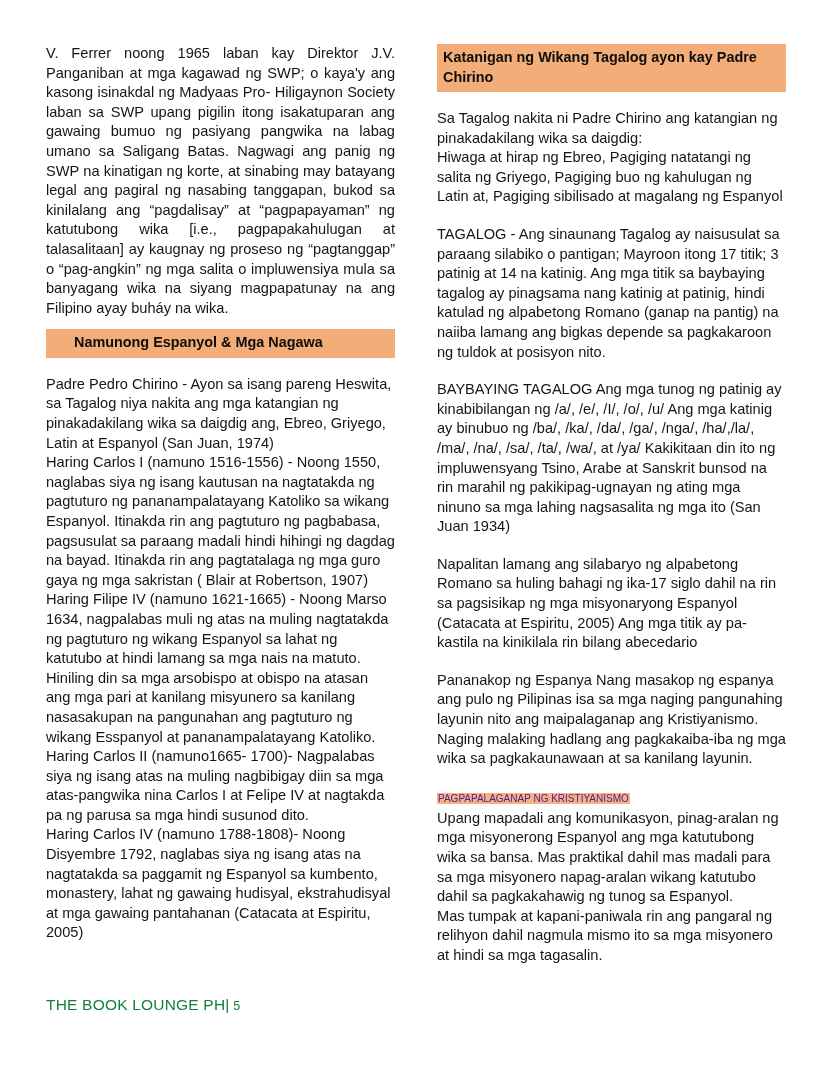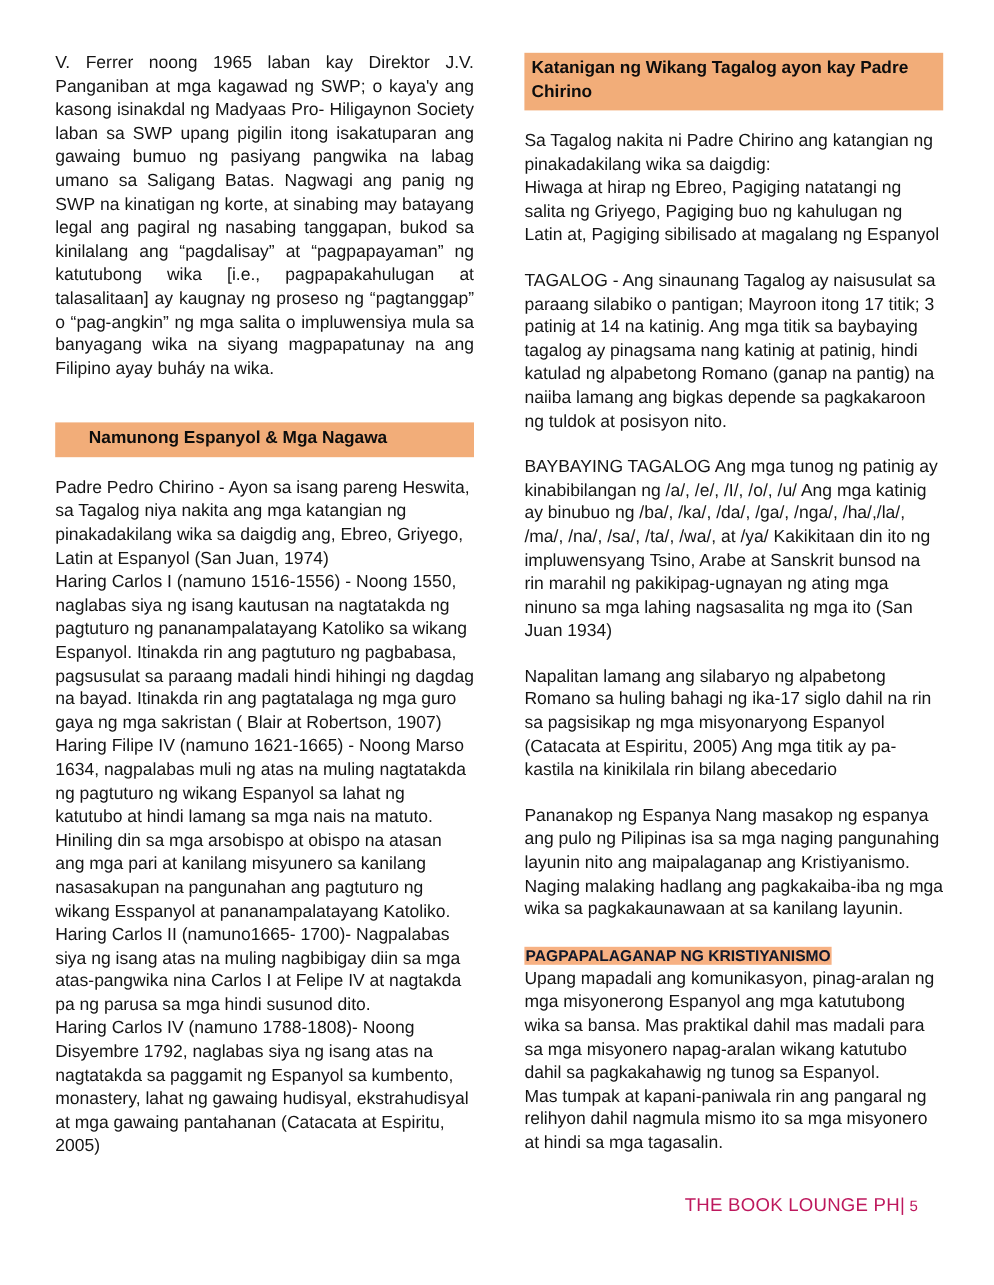--- a/index.html
+++ b/index.html
@@ -52,49 +52,48 @@
   .banner {
     background: #f2ad79;
     font-weight: bold;
     font-size: 14.4px;
     line-height: 19.5px;
     color: #0d0d0d;
     padding: 4px 6px 5px 6px;
     box-sizing: border-box;
   }
   .banner-left {
-    margin-top: 34px;
+    margin-top: 11px;
     margin-bottom: 17px;
     padding-left: 28px;
   }
   .banner-right {
     margin-bottom: 17px;
   }
 
   .hl {
     background: #f7b183;
-    font-weight: bold;
-    font-size: 13px;
-    color: #0f172a;
+    font-weight: normal;
+    font-size: 10px;
+    color: #4c1d95;
     padding: 0 1px;
   }
   .hl-line { margin: 0; line-height: 20px; }
 
   b, strong { font-weight: normal; }
 
   .spacer-sm { height: 18px; }
 
   .footer {
     position: absolute;
     left: 46px;
     right: 46px;
     top: 996px;
-    text-align: right;
     font-size: 15.5px;
-    color: #be185d;
+    color: #15803d;
     letter-spacing: 0.2px;
   }
   .footer .pg { font-size: 12.5px; }
 </style>
 </head>
 <body>
 
 <div class="page">
 
   <div class="columns">

